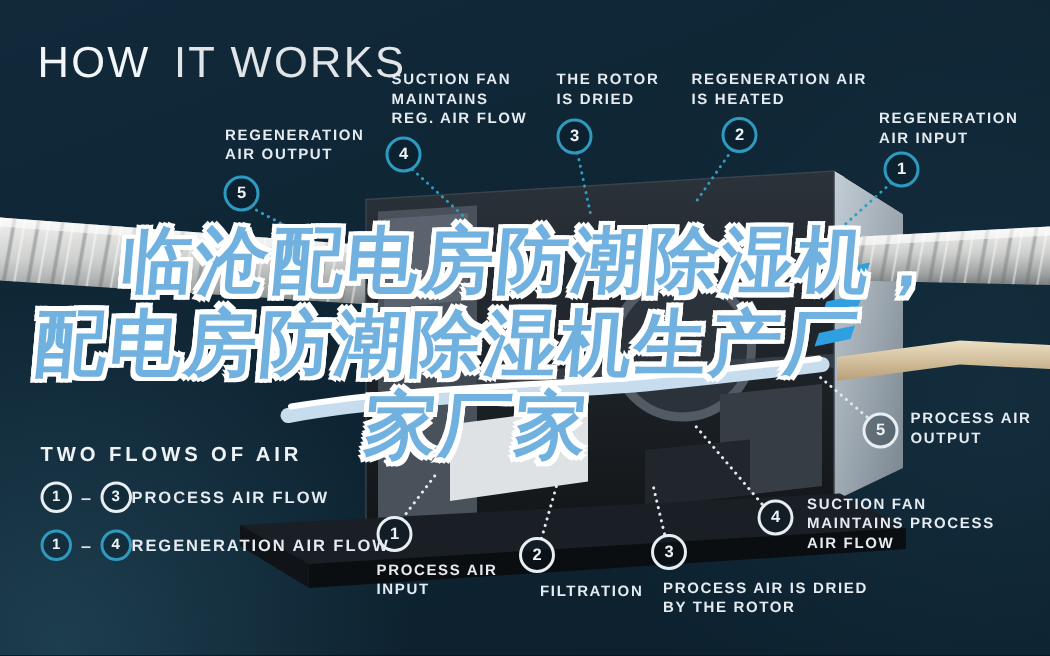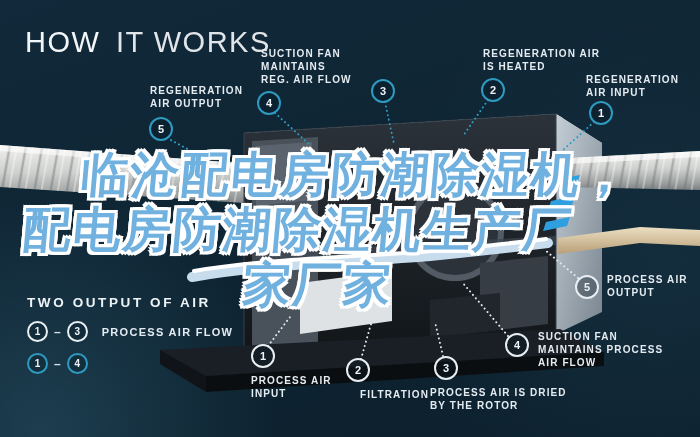--- a/index.html
+++ b/index.html
@@ -26,21 +26,21 @@
   .badge.process{border:2px solid #e8eef2;}
 
   
   .legend-heading{position:absolute;left:27px;top:295px;color:#eef3f6;font-size:13.5px;font-weight:600;letter-spacing:2.6px;z-index:2;white-space:nowrap;}
   .legend-row{position:absolute;left:27px;display:flex;align-items:center;z-index:2;}
   .legend-badge{width:17px;height:17px;border-radius:50%;display:flex;align-items:center;justify-content:center;
                 color:#eef3f6;font-size:10px;font-weight:bold;background:rgba(8,25,38,.3);}
   .legend-badge.process{border:2px solid #e8eef2;}
   .legend-badge.regeneration{border:2px solid #2e9abf;}
   .legend-sep{color:#d6dfe6;font-size:12px;font-weight:bold;margin:0 6px;}
-  .legend-label{color:#e4ebf1;font-size:11px;font-weight:bold;letter-spacing:1.3px;margin-left:14px;white-space:nowrap;}
+  .legend-label{color:#e4ebf1;font-size:11px;font-weight:bold;letter-spacing:1.3px;white-space:nowrap;}
 
   
   .wm-line{position:absolute;left:0;width:100%;text-align:center;z-index:3;
     font-family:"DejaVu Sans", sans-serif;font-weight:900;font-size:48px;line-height:1;
     color:#70b1df;letter-spacing:2px;transform:skewX(-5deg);white-space:nowrap;
     text-shadow:-3px -3px 0 #fff,0 -3px 0 #fff,3px -3px 0 #fff,-3px 0 0 #fff,3px 0 0 #fff,-3px 3px 0 #fff,0 3px 0 #fff,3px 3px 0 #fff;}
 </style>
 </head>
 <body>
 
@@ -139,53 +139,55 @@
     <span class="t-bold">HOW</span>
     <span class="t-light">IT WORKS</span>
   </div>
 
   <div class="callout-label" style="left:150px;top:84px">REGENERATION<br>AIR OUTPUT</div>
   <div class="badge regeneration" style="left:149px;top:117px">5</div>
 
   <div class="callout-label" style="left:261px;top:47px">SUCTION FAN<br>MAINTAINS<br>REG. AIR FLOW</div>
   <div class="badge regeneration" style="left:257px;top:91px">4</div>
 
+  <div class="callout-label" style="left:371px;top:47px">THE ROTOR<br>IS DRIED</div>
   <div class="badge regeneration" style="left:371px;top:79px">3</div>
 
-  <div class="callout-label" style="left:483px;top:47px">REGENERATION AIR<br>IS HEATED</div>
+  <div class="callout-label" style="left:461px;top:47px">REGENERATION AIR<br>IS HEATED</div>
   <div class="badge regeneration" style="left:481px;top:78px">2</div>
 
   <div class="callout-label" style="left:586px;top:73px">REGENERATION<br>AIR INPUT</div>
   <div class="badge regeneration" style="left:589px;top:101px">1</div>
 
   <div class="badge process" style="left:251px;top:344px">1</div>
   <div class="callout-label" style="left:251px;top:374px">PROCESS AIR<br>INPUT</div>
 
   <div class="badge process" style="left:346px;top:358px">2</div>
   <div class="callout-label" style="left:360px;top:388px">FILTRATION</div>
 
   <div class="badge process" style="left:434px;top:356px">3</div>
-  <div class="callout-label" style="left:430px;top:386px">PROCESS AIR IS DRIED<br>BY THE ROTOR</div>
+  <div class="callout-label" style="left:442px;top:386px">PROCESS AIR IS DRIED<br>BY THE ROTOR</div>
 
   <div class="badge process" style="left:505px;top:333px">4</div>
   <div class="callout-label" style="left:538px;top:330px">SUCTION FAN<br>MAINTAINS PROCESS<br>AIR FLOW</div>
 
   <div class="badge process" style="left:575px;top:275px">5</div>
   <div class="callout-label" style="left:607px;top:273px">PROCESS AIR<br>OUTPUT</div>
 
-  <div class="legend-heading">TWO OUTPUT OF AIR</div>
+  <div class="legend-heading">TWO FLOWS OF AIR</div>
   <div class="legend-row" style="top:321px">
     <span class="legend-badge process">1</span>
     <span class="legend-sep">–</span>
     <span class="legend-badge process">3</span>
     <span class="legend-label">PROCESS AIR FLOW</span>
   </div>
   <div class="legend-row" style="top:353px">
     <span class="legend-badge regeneration">1</span>
     <span class="legend-sep">–</span>
     <span class="legend-badge regeneration">4</span>
+    <span class="legend-label">REGENERATION AIR FLOW</span>
   </div>
 
   <div class="wm-line" style="top:150px;margin-left:6px">临沧配电房防潮除湿机，</div>
   <div class="wm-line" style="top:205px;margin-left:-52px">配电房防潮除湿机生产厂</div>
   <div class="wm-line" style="top:260px;margin-left:-32px">家厂家</div>
 
 </div>
 
 </body></html>

